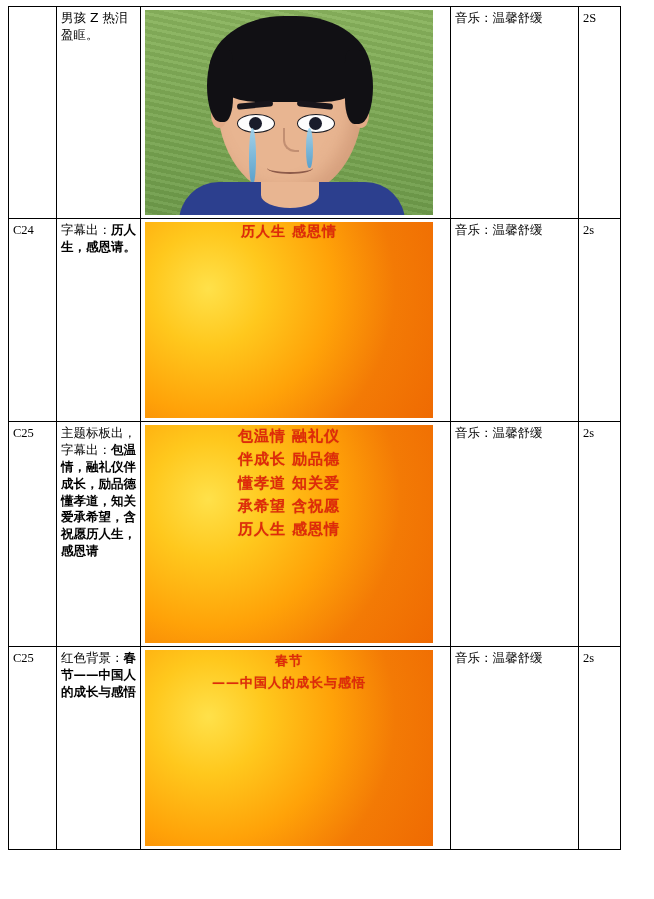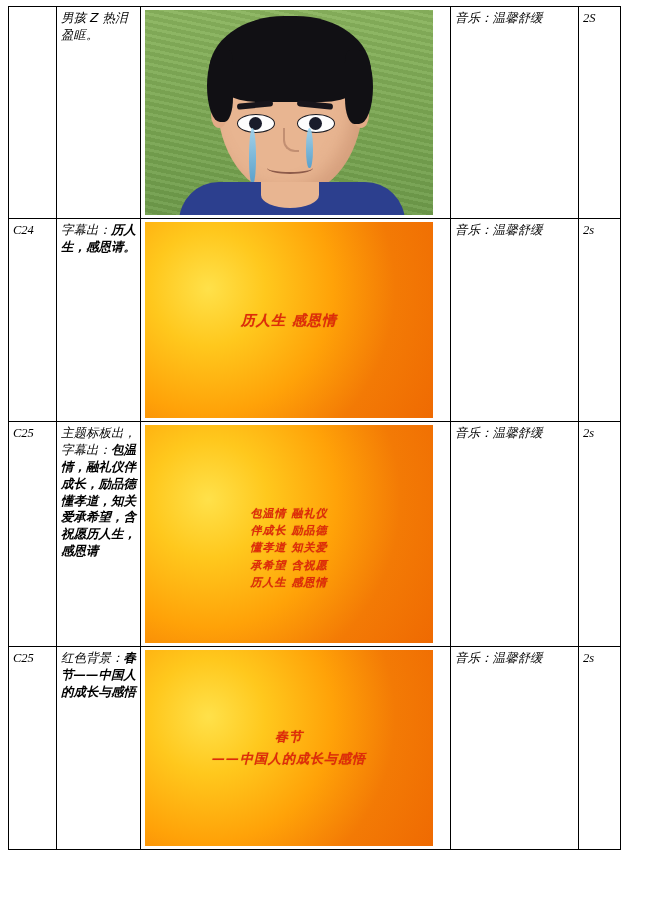--- a/index.html
+++ b/index.html
@@ -17,21 +17,20 @@
     position: relative;
     width: 654px;
     height: 899px;
     box-sizing: border-box;
     padding: 6px 6px 6px 8px;
   }
   table.storyboard {
     border-collapse: collapse;
     width: 601px;
     table-layout: fixed;
-    font-style: italic;
   }
   table.storyboard td {
     border: 1px solid #000;
     vertical-align: top;
     padding: 3px 4px;
     font-size: 12.5px;
     line-height: 1.35;
   }
   .col-id    { width: 48px; }
   .col-desc  { width: 84px; }
@@ -204,36 +203,36 @@
     border-radius: 0 0 50% 50%;
   }
 
   
   .slide {
     position: relative;
     width: 288px;
     background:
       radial-gradient(circle at 22% 34%, #ffe14a 0%, #ffc81d 22%, #ffa208 48%, #f37a05 72%, #ef6a02 100%);
     display: flex;
-    align-items: center;
+    align-items: flex-start;
     justify-content: center;
     overflow: hidden;
   }
   .slide .lines {
     text-align: center;
     color: #e02a0a;
     font-family: "DejaVu Sans", sans-serif;
     font-weight: bold;
     letter-spacing: 1px;
     text-shadow: 0 0 1px rgba(120,20,0,.35);
   }
   .slide-24 { height: 196px; }
   .slide-24 .lines { font-size: 14px; }
   .slide-25 { height: 218px; }
-  .slide-25 .lines { font-size: 11px; line-height: 1.55; margin-top: 28px; }
+  .slide-25 .lines { font-size: 15px; line-height: 1.55; }
   .slide-26 { height: 196px; }
   .slide-26 .lines { font-size: 13px; line-height: 1.7; }
 </style>
 </head>
 <body>
 
 <div class="page">
   <table class="storyboard">
     <colgroup>
       <col class="col-id">

